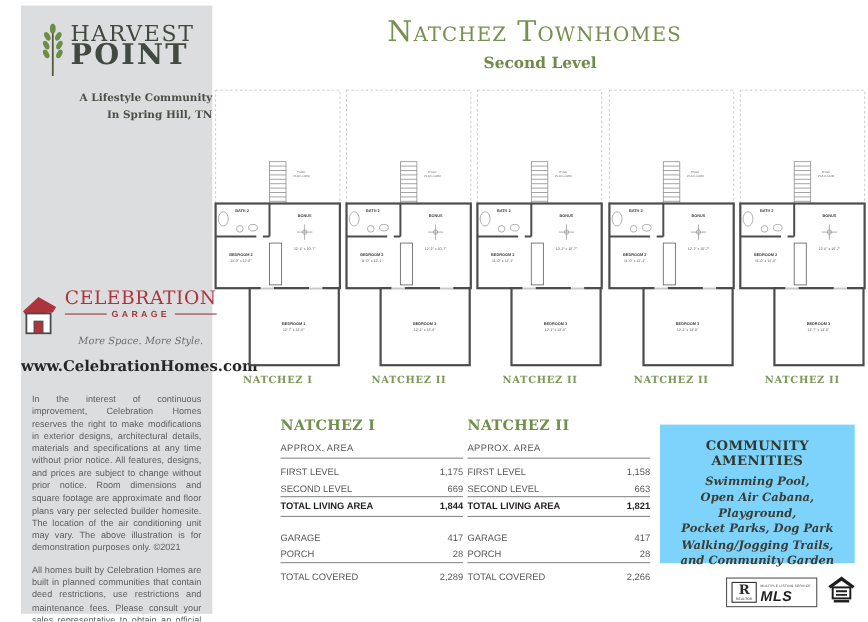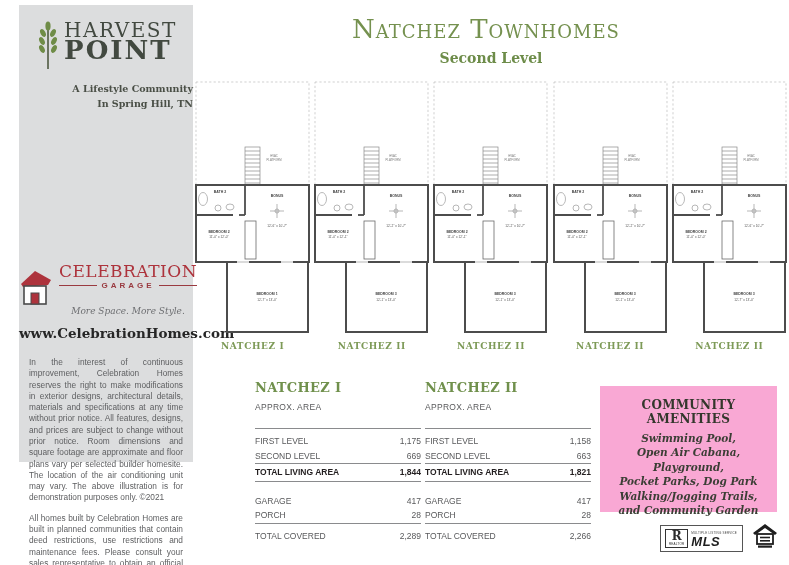--- a/index.html
+++ b/index.html
@@ -1,20 +1,20 @@
 <!DOCTYPE html>
 <html><head>
 <meta charset="utf-8">
 <style>
   * { margin:0; padding:0; box-sizing:border-box; }
   html,body { width:789px; height:565px; }
   body { position:relative; background:#fff; font-family:"Liberation Sans",sans-serif; overflow:hidden; }
 
   
-  .sidebar { position:absolute; left:19px; top:5px; width:174px; height:457px; background:#dcddde; }
+  .sidebar { position:absolute; left:19px; top:5px; width:174px; height:553px; background:#dcddde; }
   .hp-logo { padding-top:16px; text-align:center; }
   .hp-row { display:flex; justify-content:center; align-items:flex-start; gap:3px; }
   .hp-name { font-family:"DejaVu Serif",serif; color:#424940; text-align:left; line-height:.92; }
   .hp-line1 { font-size:20px; letter-spacing:1.5px; }
   .hp-line2 { font-size:26px; letter-spacing:2px; font-weight:bold; }
   .hp-tag { font-family:"DejaVu Serif",serif; font-weight:bold; color:#4a4f46; font-size:9.5px; margin-top:7px; line-height:1.55;text-align:right; }
 
   .cel-logo { position:absolute; top:258px; left:0; width:100%; text-align:center; }
   .cel-row { display:flex; justify-content:center; align-items:center; gap:4px; }
   .cel-text { text-align:center; }
@@ -47,29 +47,29 @@
   svg .win { stroke:#fff; stroke-width:2.4; }
   svg .win2 { stroke:#9a9a9a; stroke-width:.7; }
   svg .t { font-family:"Liberation Sans",sans-serif; font-size:3.2px; fill:#555; text-anchor:middle; }
   svg .tb { font-family:"Liberation Sans",sans-serif; font-size:3.5px; font-weight:bold; fill:#444; text-anchor:middle; }
   svg .th { font-family:"Liberation Sans",sans-serif; font-size:2.8px; fill:#777; text-anchor:middle; }
 
   
   .spec { position:absolute; top:380px; width:166px; }
   .spec-1 { left:255px; } .spec-2 { left:425px; }
   .spec-title { font-family:"DejaVu Serif",serif; font-weight:bold; font-size:13px; color:#70904c; letter-spacing:.3px; }
-  .spec-sub { margin-top:7px; font-size:8.5px; color:#58595b; letter-spacing:.3px; padding-bottom:16px; border-bottom:1px solid #8a8b8d; }
+  .spec-sub { margin-top:7px; font-size:8.5px; color:#58595b; letter-spacing:.3px; padding-bottom:4px; border-bottom:1px solid #8a8b8d; }
   .srow { display:flex; justify-content:space-between; font-size:8.5px; color:#58595b; padding:2.2px 0; }
   .srow.total { font-weight:bold; color:#231f20; padding:3.5px 0; }
   .sep { border-top:1px solid #8a8b8d; }
   .gap { height:12px; }
   .mt { margin-top:5px; }
 
   
-  .amenities { position:absolute; left:600px; top:386px; width:177px; height:126px; background:#f9a8d4; text-align:center; padding-top:12px; }
+  .amenities { position:absolute; left:600px; top:386px; width:177px; height:126px; background:#7dd3fc; text-align:center; padding-top:12px; }
   .amen-title { font-family:"DejaVu Serif",serif; font-weight:bold; font-size:12px; color:#33372c; letter-spacing:.3px; }
   .amen-list { margin-top:5px; font-family:"DejaVu Serif",serif; font-style:italic; font-weight:bold; font-size:10.5px; color:#3b3e35; line-height:1.38; }
 
   
   .logos { position:absolute; left:660px; top:523px; display:flex; align-items:center; gap:9px; }
   .rmls { display:flex; align-items:flex-end; gap:3px; border:1px solid #555; padding:3px 5px 3px 4px; background:#fff; }
   .rbox { border:1.5px solid #333; padding:0 3px 1px 3px; text-align:center; }
   .rbox .r { font-family:"DejaVu Serif",serif; font-weight:bold; font-size:12px; color:#2c2c2c; line-height:1; }
   .rbox .rsub { font-size:3px; color:#2c2c2c; letter-spacing:.2px; }
   .mlswrap { text-align:left; }

